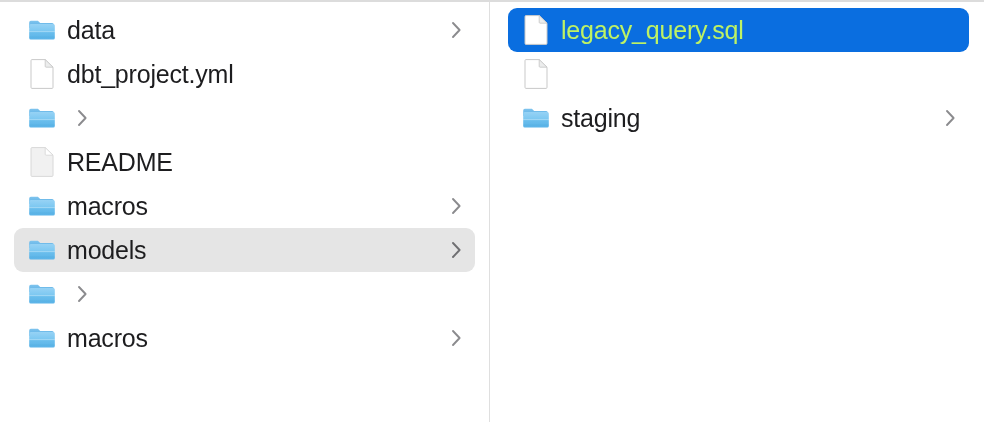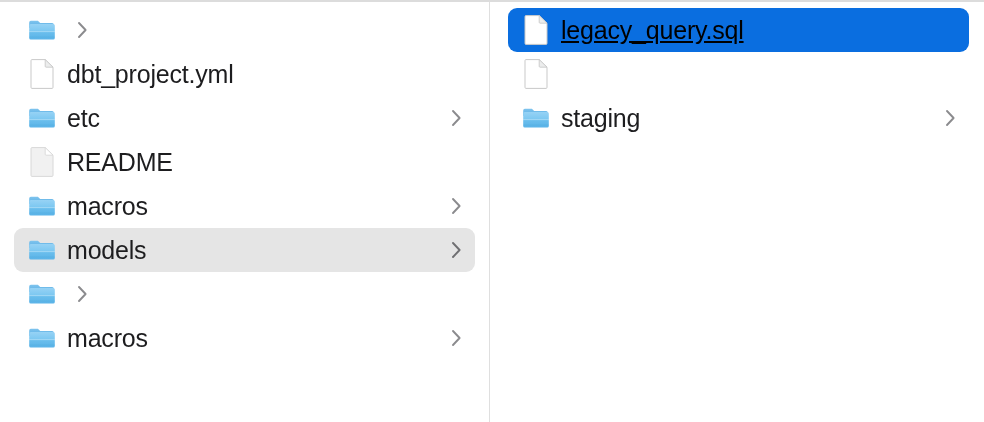--- a/index.html
+++ b/index.html
@@ -98,22 +98,21 @@
     line-height: 30px;
     color: #1d1d1f;
     letter-spacing: -0.2px;
     white-space: nowrap;
     overflow: hidden;
     text-overflow: ellipsis;
     flex: 1 1 auto;
   }
 
   .row.selected-blue .row-label {
-    color: #000000;
-    text-decoration: underline;
+    color: #bef264;
   }
 
   .row-chevron {
     flex: 0 0 auto;
     width: 14px;
     height: 22px;
     margin-left: 8px;
     display: flex;
     align-items: center;
     justify-content: center;
@@ -153,20 +152,21 @@
         <stop offset="0.56" stop-color="#69bdec"></stop>
         <stop offset="1" stop-color="#5ab3e8"></stop>
       </linearGradient>
     </defs>
     <path d="M1.2 4.4a1.6 1.6 0 0 1 1.6-1.6h7.1l2.3 2.3h12.0a1.6 1.6 0 0 1 1.6 1.6v3.1H1.2z" fill="url(#fbackg)"></path>
     <path d="M1.2 7.6a1.6 1.6 0 0 1 1.6-1.6h22.4a1.6 1.6 0 0 1 1.6 1.6v12.4a1.6 1.6 0 0 1-1.6 1.6H2.8a1.6 1.6 0 0 1-1.6-1.6z" fill="url(#ffrontg)"></path>
     <path d="M1.2 13.0h25.6v0.9H1.2z" fill="#ffffff" opacity="0.30"></path>
     <path d="M1.2 18.6h25.6v0.9H1.2z" fill="#3f9ed4" opacity="0.22"></path>
   </svg>
         </span>
+        <span class="row-label">data</span>
         <span class="row-chevron">
           <svg class="icon-svg" width="11" height="18" viewBox="0 0 11 18" xmlns="http://www.w3.org/2000/svg">
     <path d="M2 2 L8.6 9 L2 16" fill="none" stroke="#8b8b8e" stroke-width="1.9" stroke-linecap="round" stroke-linejoin="round"></path>
   </svg>
         </span>
       </div>
       <div class="row">
         <span class="row-icon">
           <svg class="icon-svg" width="24" height="30" viewBox="0 0 24 30" xmlns="http://www.w3.org/2000/svg">
     <path d="M1.0 1.6a1.0 1.0 0 0 1 1.0-1.0h13.2l7.8 7.6v20.2a1.0 1.0 0 0 1-1.0 1.0H2.0a1.0 1.0 0 0 1-1.0-1.0z" fill="#ffffff" stroke="#c9c9c9" stroke-width="1"></path>
@@ -190,21 +190,20 @@
         <stop offset="0.56" stop-color="#69bdec"></stop>
         <stop offset="1" stop-color="#5ab3e8"></stop>
       </linearGradient>
     </defs>
     <path d="M1.2 4.4a1.6 1.6 0 0 1 1.6-1.6h7.1l2.3 2.3h12.0a1.6 1.6 0 0 1 1.6 1.6v3.1H1.2z" fill="url(#fbackg)"></path>
     <path d="M1.2 7.6a1.6 1.6 0 0 1 1.6-1.6h22.4a1.6 1.6 0 0 1 1.6 1.6v12.4a1.6 1.6 0 0 1-1.6 1.6H2.8a1.6 1.6 0 0 1-1.6-1.6z" fill="url(#ffrontg)"></path>
     <path d="M1.2 13.0h25.6v0.9H1.2z" fill="#ffffff" opacity="0.30"></path>
     <path d="M1.2 18.6h25.6v0.9H1.2z" fill="#3f9ed4" opacity="0.22"></path>
   </svg>
         </span>
-        <span class="row-label">etc</span>
         <span class="row-chevron">
           <svg class="icon-svg" width="11" height="18" viewBox="0 0 11 18" xmlns="http://www.w3.org/2000/svg">
     <path d="M2 2 L8.6 9 L2 16" fill="none" stroke="#8b8b8e" stroke-width="1.9" stroke-linecap="round" stroke-linejoin="round"></path>
   </svg>
         </span>
       </div>
       <div class="row">
         <span class="row-icon">
           <svg class="icon-svg" width="24" height="30" viewBox="0 0 24 30" xmlns="http://www.w3.org/2000/svg">
     <path d="M1.0 1.6a1.0 1.0 0 0 1 1.0-1.0h13.2l7.8 7.6v20.2a1.0 1.0 0 0 1-1.0 1.0H2.0a1.0 1.0 0 0 1-1.0-1.0z" fill="#f1f1f1" stroke="#d8d8d8" stroke-width="1"></path>

